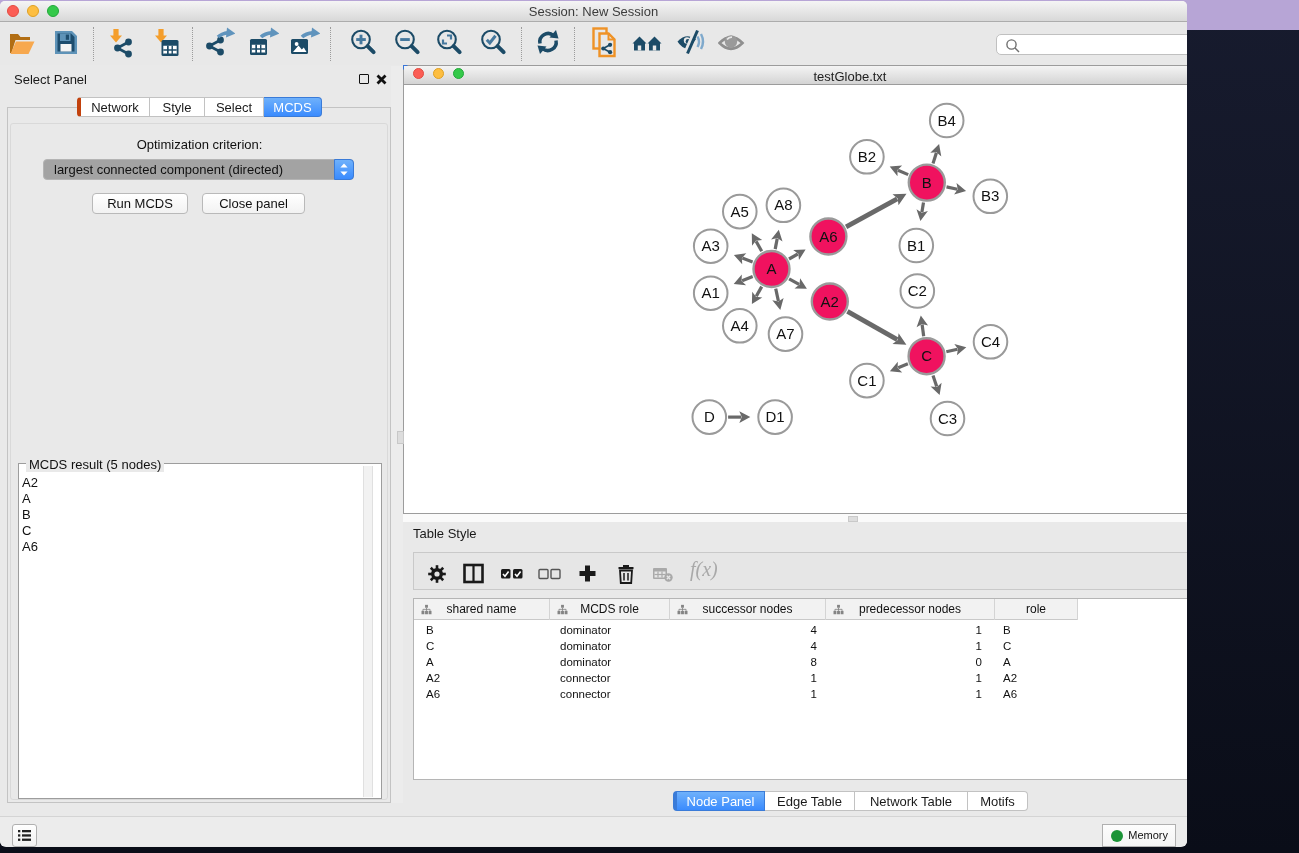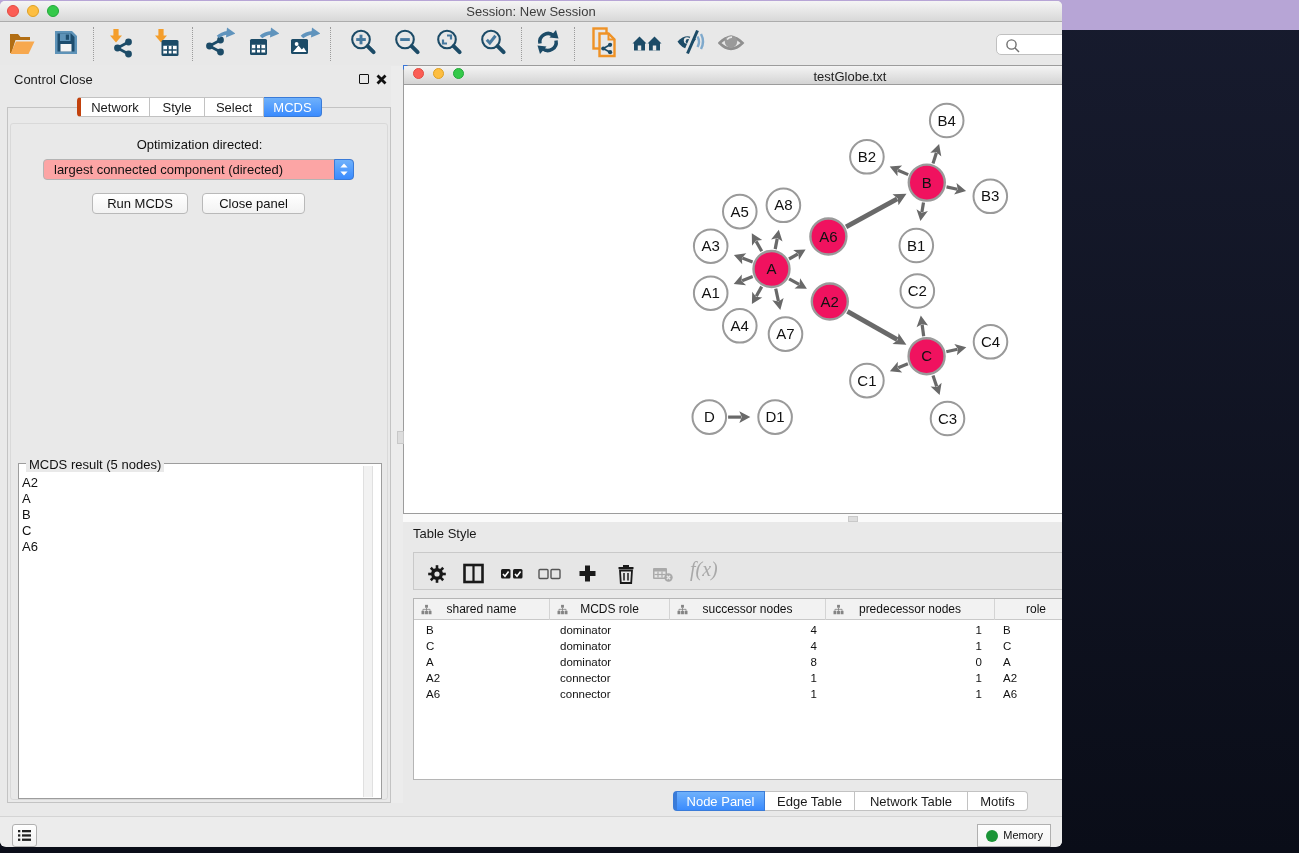--- a/index.html
+++ b/index.html
@@ -1,18 +1,18 @@
 <!DOCTYPE html>
 <html><head><meta charset="utf-8">
 <style>
 *{margin:0;padding:0;box-sizing:border-box}
 html,body{width:1299px;height:853px;overflow:hidden}
 body{font-family:"Liberation Sans",sans-serif;background:linear-gradient(#171b2e,#0a0d18);position:relative}
 #wall-top{position:absolute;left:0;top:0;width:1299px;height:30px;background:#b7a5d6}
-#win{position:absolute;left:0;top:1px;width:1062px;height:846px;background:#e9e9e9;border-radius:5px 5px 6px 6px;overflow:hidden}
+#win{position:absolute;left:0;top:1px;width:1187px;height:846px;background:#e9e9e9;border-radius:5px 5px 6px 6px;overflow:hidden}
 
 #titlebar{position:absolute;left:0;top:0;width:100%;height:21px;background:linear-gradient(#f5f5f5,#d8d8d8);border-bottom:1px solid #acacac}
 .tl{position:absolute;top:4px;width:12px;height:12px;border-radius:50%}
 #titlebar .t1{left:7px;background:#fb5d55;border:1px solid #e24b41}
 #titlebar .t2{left:27px;background:#fdbe41;border:1px solid #dfa023}
 #titlebar .t3{left:47px;background:#35c94a;border:1px solid #23a83a}
 #title-text{position:absolute;top:3px;left:0;width:100%;text-align:center;font-size:13px;color:#3c3c3c}
 
 #toolbar{position:absolute;left:0;top:22px;width:100%;height:42px;background:#e8e8e8}
 .tsep{position:absolute;top:4px;height:34px;width:0;border-left:1px dotted #9b9b9b}
@@ -23,21 +23,21 @@
 .wicon-sq{position:absolute;width:10px;height:10px;border:1.5px solid #111;border-radius:1px}
 #cp-box{position:absolute;left:7px;top:106px;width:384px;height:696px;border:1px solid #c3c3c3}
 #cp-inner{position:absolute;left:10px;top:122px;width:378px;height:677px;border:1px solid #d9d9d9;border-radius:3px}
 .tabrow{position:absolute;display:flex;height:20px}
 .tab{height:20px;background:#fff;border:1px solid #c2c2c2;border-left:none;font-size:13px;color:#1a1a1a;text-align:center;line-height:19px}
 .tab.first{border-left:4px solid #c2410c;border-radius:4px 0 0 4px}
 .tab.last{border-radius:0 4px 4px 0}
 .tab.sel{background:linear-gradient(#6fb1fb,#3a8bfe);color:#fff;border-color:#3a7bd8}
 #cp-tabs{left:77px;top:96px}
 #opt-label{position:absolute;left:0;top:136px;width:399px;text-align:center;font-size:13px;color:#111}
-#dropdown{position:absolute;left:43px;top:158px;width:311px;height:21px;background:#fca5a5;border:1px solid #b4b4b4;border-radius:4px;font-size:13px;color:#111;line-height:19px;padding-left:10px}
+#dropdown{position:absolute;left:43px;top:158px;width:311px;height:21px;background:#a3a3a3;border:1px solid #b4b4b4;border-radius:4px;font-size:13px;color:#111;line-height:19px;padding-left:10px}
 #dd-btn{position:absolute;right:-1px;top:-1px;width:20px;height:21px;border-radius:0 4px 4px 0;background:linear-gradient(#6fb1fb,#3a8bfe);border:1px solid #3a7bd8}
 .btn{position:absolute;height:21px;background:linear-gradient(#ffffff,#f2f2f2);border:1px solid #b9b9b9;border-radius:4px;font-size:13px;color:#111;text-align:center;line-height:19px}
 #btn-run{left:92px;top:192px;width:96px}
 #btn-close{left:202px;top:192px;width:103px}
 #mcds-box{position:absolute;left:18px;top:462px;width:364px;height:336px;border:1px solid #9d9d9d;background:#fff}
 #mcds-legend{position:absolute;left:26px;top:456px;font-size:13px;color:#111;background:#e9e9e9;padding:0 3px}
 #mcds-list{position:absolute;left:22px;top:474px;font-size:13px;color:#111;line-height:16px}
 #mcds-scroll{position:absolute;right:8px;top:2px;width:10px;height:331px;background:#f2f2f2;border-left:1px solid #e0e0e0;border-right:1px solid #e0e0e0}
 
 #netwin{position:absolute;left:403px;top:64px;width:894px;height:449px;background:#22c55e;border:1px solid #9c9c9c}
@@ -197,34 +197,34 @@
         <path d="M1.5 12 Q 13 0.5 24.5 12 Q 13 23.5 1.5 12 Z" fill="none" stroke="#8f8f8f" stroke-width="2.6"></path>
         <circle cx="13" cy="10.5" r="6.2" fill="#9a9a9a"></circle>
         <path d="M9 8.5 Q 11 6 14 6.2" fill="none" stroke="#e8e8e8" stroke-width="1.8"></path>
       </svg>
 <div id="searchbox"></div>
 <svg style="position:absolute;left:1005px;top:15px" width="16" height="16" viewBox="0 0 16 16">
         <circle cx="6.5" cy="6.5" r="4.6" fill="none" stroke="#6f6f6f" stroke-width="1.4"></circle>
         <line x1="10" y1="10" x2="14" y2="14" stroke="#6f6f6f" stroke-width="1.4"></line>
       </svg>
     </div>
-  <div id="cp-title">Control Close</div>
+  <div id="cp-title">Select Panel</div>
   <div class="wicon-sq" style="left:359px;top:73px"></div>
   <svg class="wx" style="position:absolute;left:376px;top:73px" width="11" height="11" viewBox="0 0 11 11">
       <path d="M1.5 1.5 L9.5 9.5 M9.5 1.5 L1.5 9.5" stroke="#111" stroke-width="2.8"></path>
     </svg>
   <div id="cp-box"></div>
   <div id="cp-inner"></div>
   <div class="tabrow" id="cp-tabs">
     <div class="tab first" style="width:73px">Network</div>
       <div class="tab" style="width:55px">Style</div>
       <div class="tab" style="width:59px">Select</div>
       <div class="tab sel last" style="width:58px">MCDS</div>
   </div>
-  <div id="opt-label">Optimization directed:</div>
+  <div id="opt-label">Optimization criterion:</div>
   <div id="dropdown">largest connected component (directed)
     <div id="dd-btn"><svg width="18" height="19" viewBox="0 0 18 19">
           <path d="M9 3.5 L12.6 7.5 L5.4 7.5 Z" fill="#fff"></path>
           <path d="M9 15.5 L12.6 11.5 L5.4 11.5 Z" fill="#fff"></path>
         </svg></div>
   </div>
   <div class="btn" id="btn-run">Run MCDS</div>
   <div class="btn" id="btn-close">Close panel</div>
   <div id="mcds-box">
       <div id="mcds-scroll"></div>

